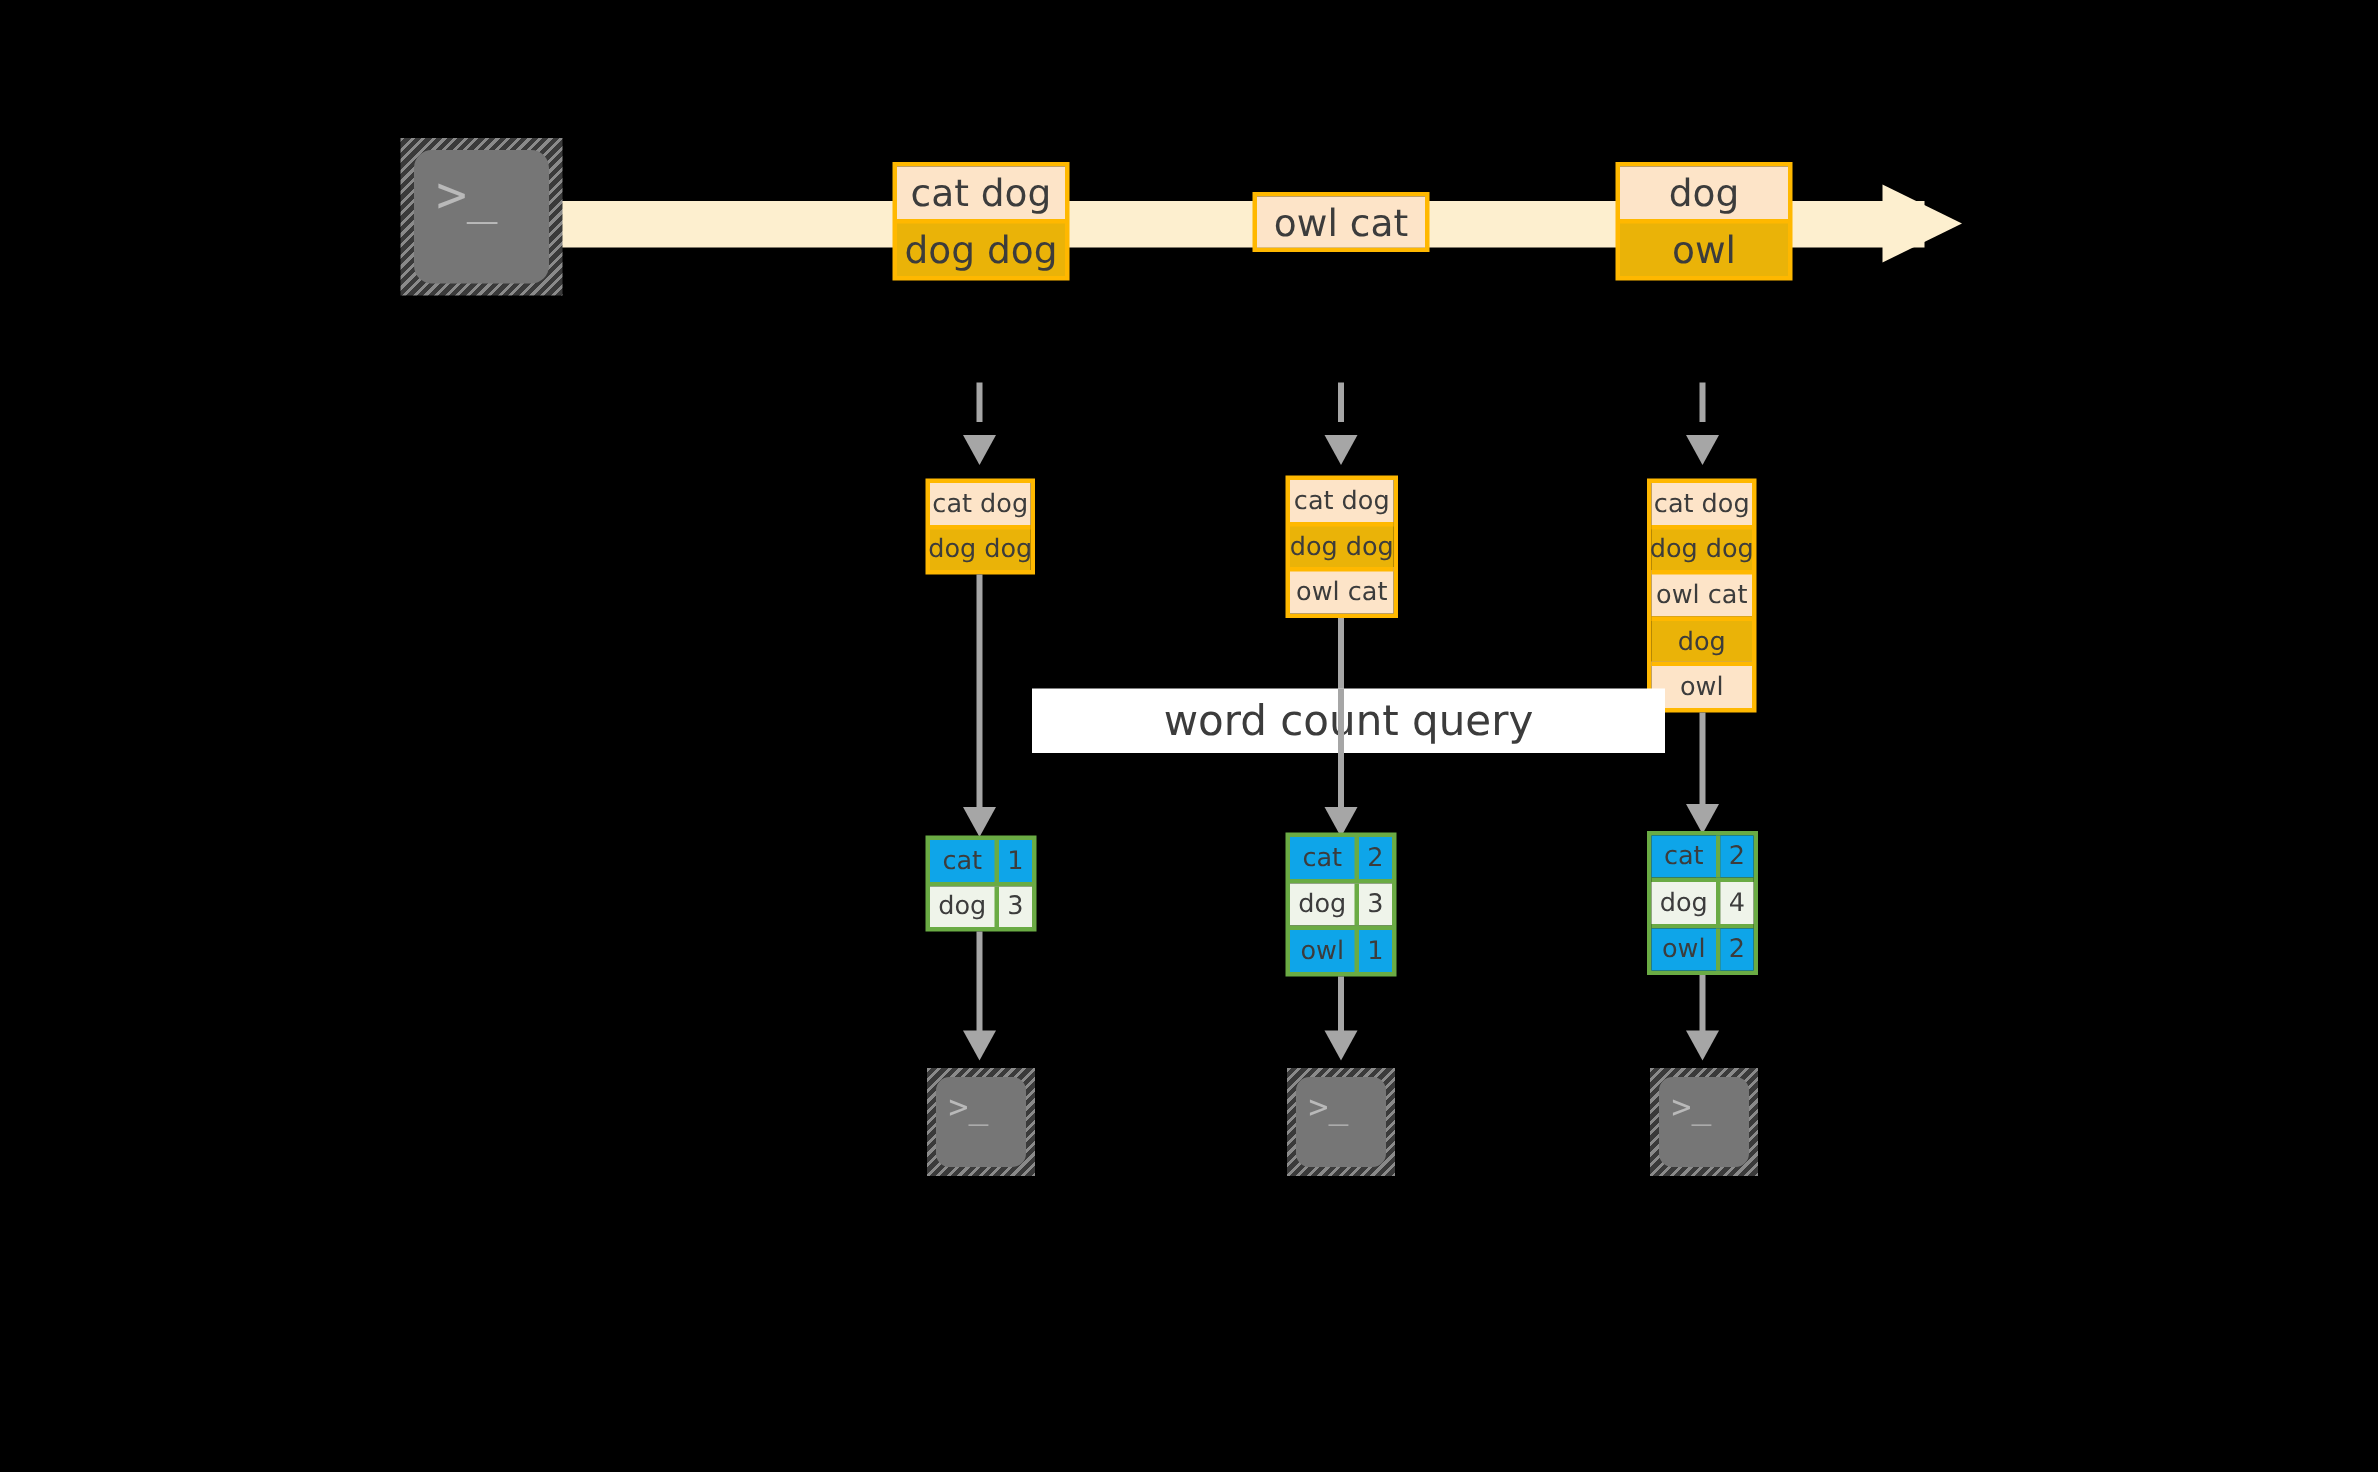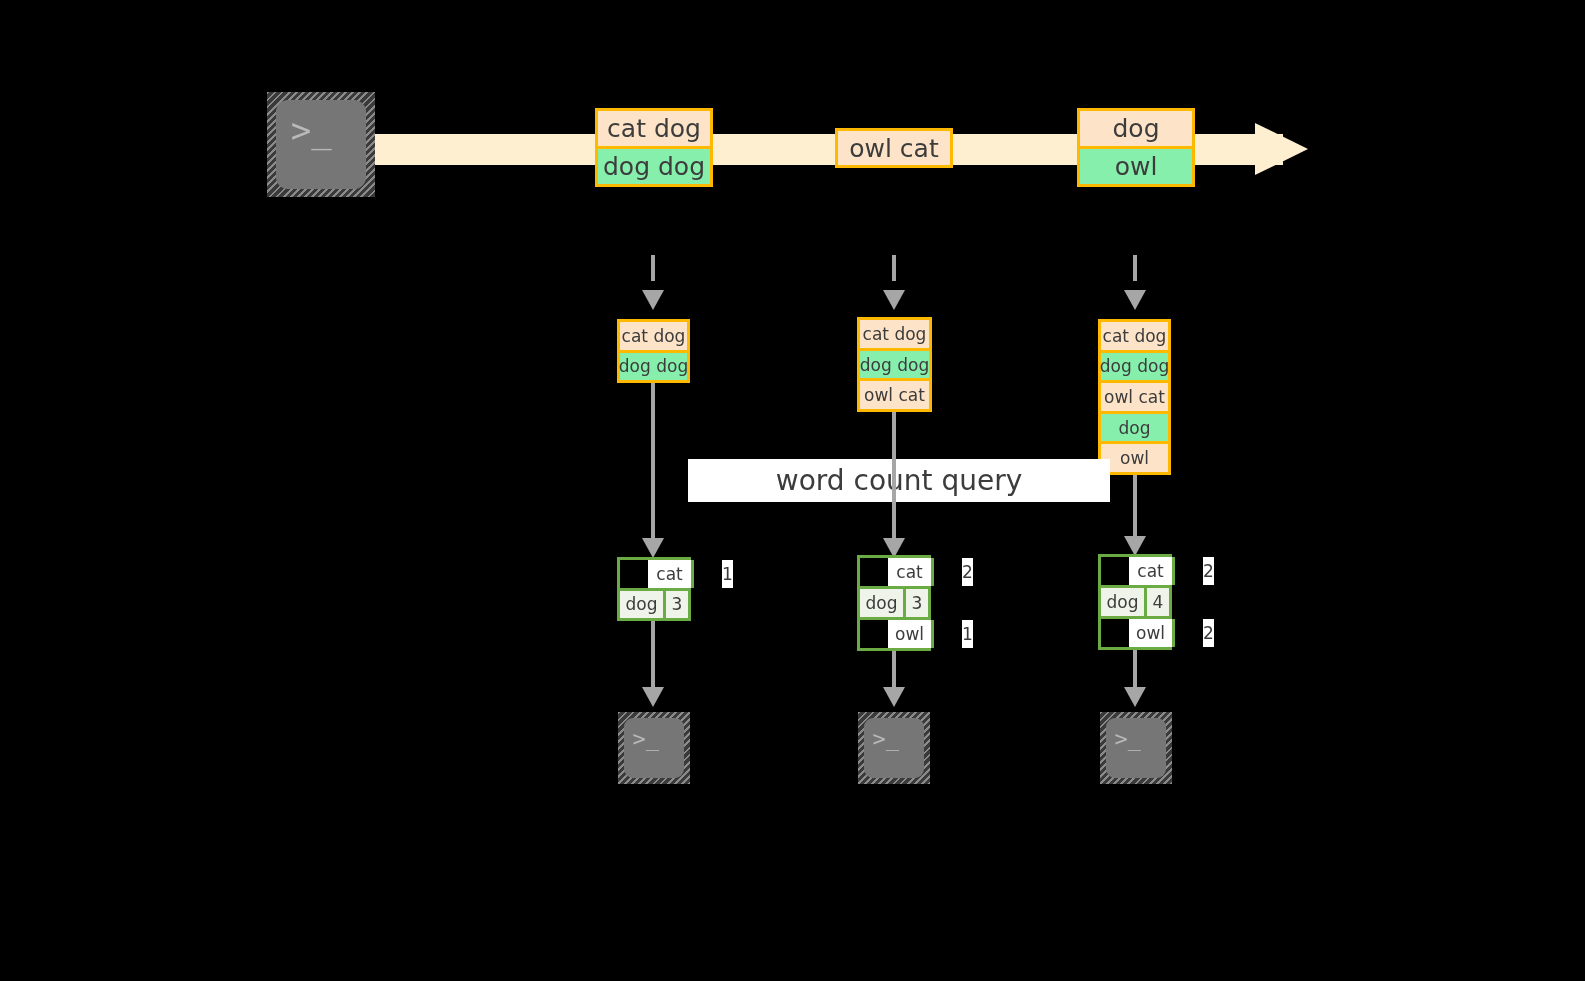--- a/index.html
+++ b/index.html
@@ -86,21 +86,21 @@
   .obox .cell {
     box-sizing: border-box;
     flex: 1 1 0;
     display: flex;
     align-items: center;
     justify-content: center;
     color: #3c3c3c;
     white-space: nowrap;
   }
   .obox .cell.a { background: #fde4c8; }
-  .obox .cell.b { background: #86efac; }
+  .obox .cell.b { background: #eab308; }
   .obox .cell + .cell { border-top: 3px solid #ffb800; }
 
   
   .obox.top { font-size: 25px; }
   .obox.t1 { left: 595px; top: 108px; width: 118px; height: 79px; }
   .obox.t2 { left: 835px; top: 128px; width: 118px; height: 40px; }
   .obox.t3 { left: 1077px; top: 108px; width: 118px; height: 79px; }
 
   
   .obox.stack { font-size: 17px; }
@@ -125,21 +125,21 @@
   .gbox .gcell {
     box-sizing: border-box;
     display: flex;
     align-items: center;
     justify-content: center;
     color: #3c3c3c;
     white-space: nowrap;
   }
   .gbox .gcell.word { flex: 0 0 46px; border-right: 3px solid #6aab44; }
   .gbox .gcell.num  { flex: 1 1 auto; }
-  .gbox .grow.a .gcell { background: #ffffff; margin-left: 28px; }
+  .gbox .grow.a .gcell { background: #0ea5e9; }
   .gbox .grow.b .gcell { background: #eff4ea; }
 
   .gbox.g1 { left: 617px; top: 557px; width: 74px; height: 64px; }
   .gbox.g2 { left: 857px; top: 555px; width: 74px; height: 96px; }
   .gbox.g3 { left: 1098px; top: 554px; width: 74px; height: 96px; }
 
   
   .vline {
     position: absolute;
     width: 4px;

